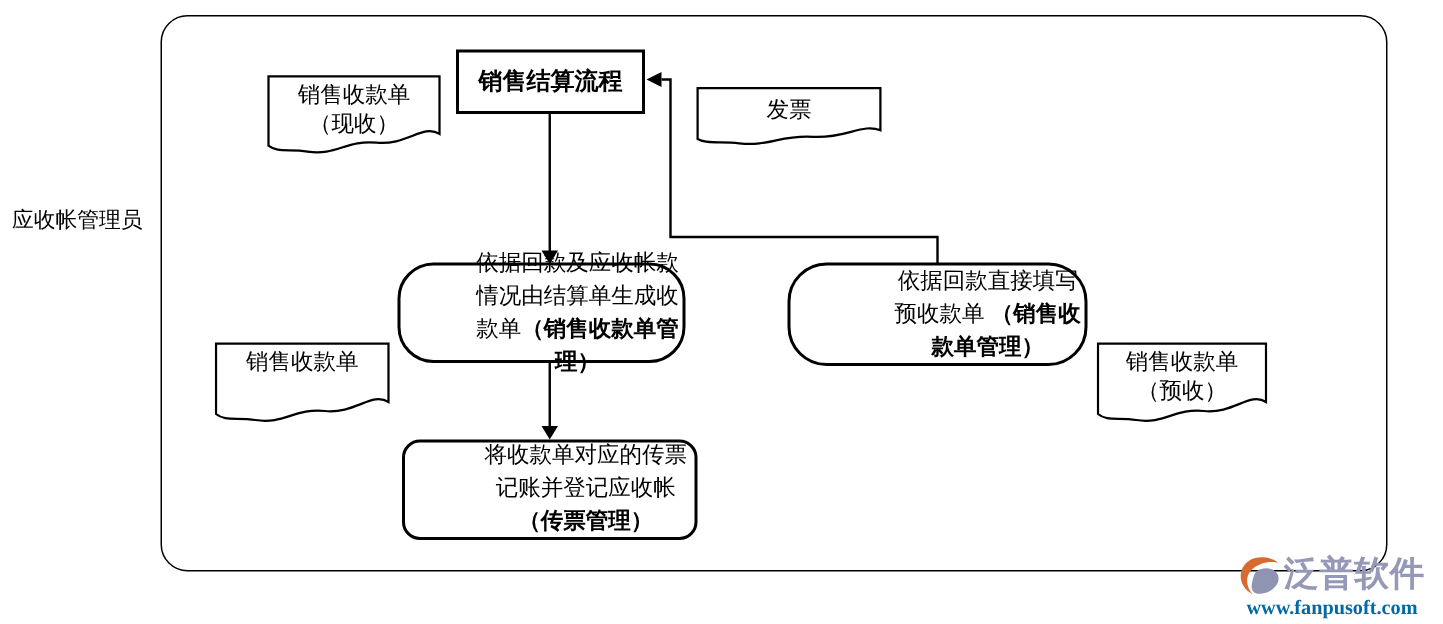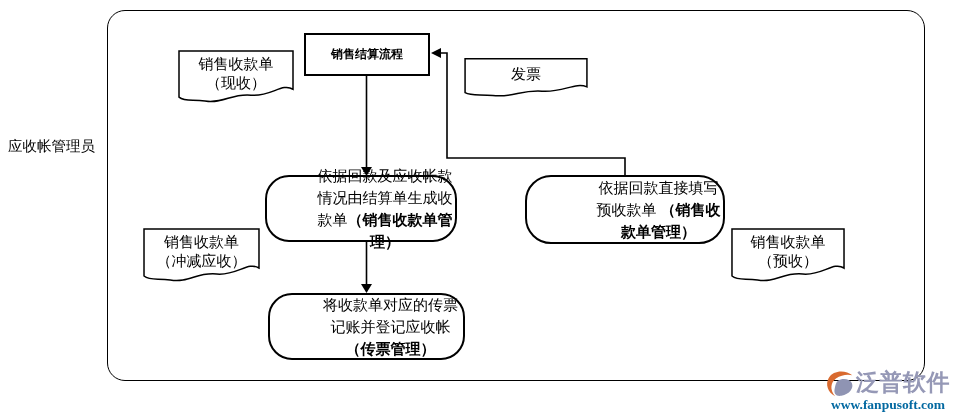--- a/index.html
+++ b/index.html
@@ -26,39 +26,39 @@
     border-radius: 18px;
     background: transparent;
   }
   .title-box {
     position: absolute;
     left: 304px; top: 33px;
     width: 126px; height: 43px;
     border: 2px solid #000;
     background: #fff;
     display: flex; align-items: center; justify-content: center;
-    font-size: 12px; font-weight: bold;
+    font-size: 16px; font-weight: bold;
     box-sizing: border-box;
   }
   .proc {
     position: absolute;
     border: 2px solid #000;
     background: #fff;
     display: flex; align-items: center; justify-content: center;
     text-align: center;
     font-size: 15px;
     line-height: 22px;
     box-sizing: border-box;
   }
   .proc .proc-text { width: 160px; margin-left: 48px; }
   .proc .bold { font-weight: bold; }
   #proc-generate { left: 265px; top: 175px; width: 192px; height: 67px; border-radius: 24px; }
   #proc-prepay   { left: 525px; top: 175px; width: 200px; height: 69px; border-radius: 26px; padding-left: 19px; }
   #proc-prepay .proc-text { width: 162px; }
-  #proc-voucher  { left: 268px; top: 293px; width: 197px; height: 67px; border-radius: 24px; }
+  #proc-voucher  { left: 268px; top: 293px; width: 197px; height: 67px; border-radius: 12px; font-family: Liberation Mono, monospace; }
   .doc { position: absolute; }
   .doc svg.doc-shape { position: absolute; left: 0; top: 0; width: 100%; height: 100%; }
   .doc .doc-text {
     position: relative;
     text-align: center;
     font-size: 15px;
     line-height: 19px;
     padding-top: 4px;
   }
   #doc-cash    { left: 178px; top: 50px;  width: 116px; height: 53px; }
@@ -143,21 +143,20 @@
       <div>发票</div>
     </div>
   </div>
 
   <div class="doc" id="doc-offset">
     <svg class="doc-shape" viewBox="0 0 116 54" preserveAspectRatio="none">
       <path d="M1,1 H115 V40 C104,33 93,48 73,46 C53,44 46,55 27,52 C15,50 7,53 1,48 Z" fill="#ffffff" stroke="#000000" stroke-width="1.5" vector-effect="non-scaling-stroke"></path>
     </svg>
     <div class="doc-text">
       <div>销售收款单</div>
-      <div>（冲减应收）</div>
     </div>
   </div>
 
   <div class="doc" id="doc-prepaid">
     <svg class="doc-shape" viewBox="0 0 116 54" preserveAspectRatio="none">
       <path d="M1,1 H115 V40 C104,33 93,48 73,46 C53,44 46,55 27,52 C15,50 7,53 1,48 Z" fill="#ffffff" stroke="#000000" stroke-width="1.5" vector-effect="non-scaling-stroke"></path>
     </svg>
     <div class="doc-text">
       <div>销售收款单</div>
       <div>（预收）</div>

